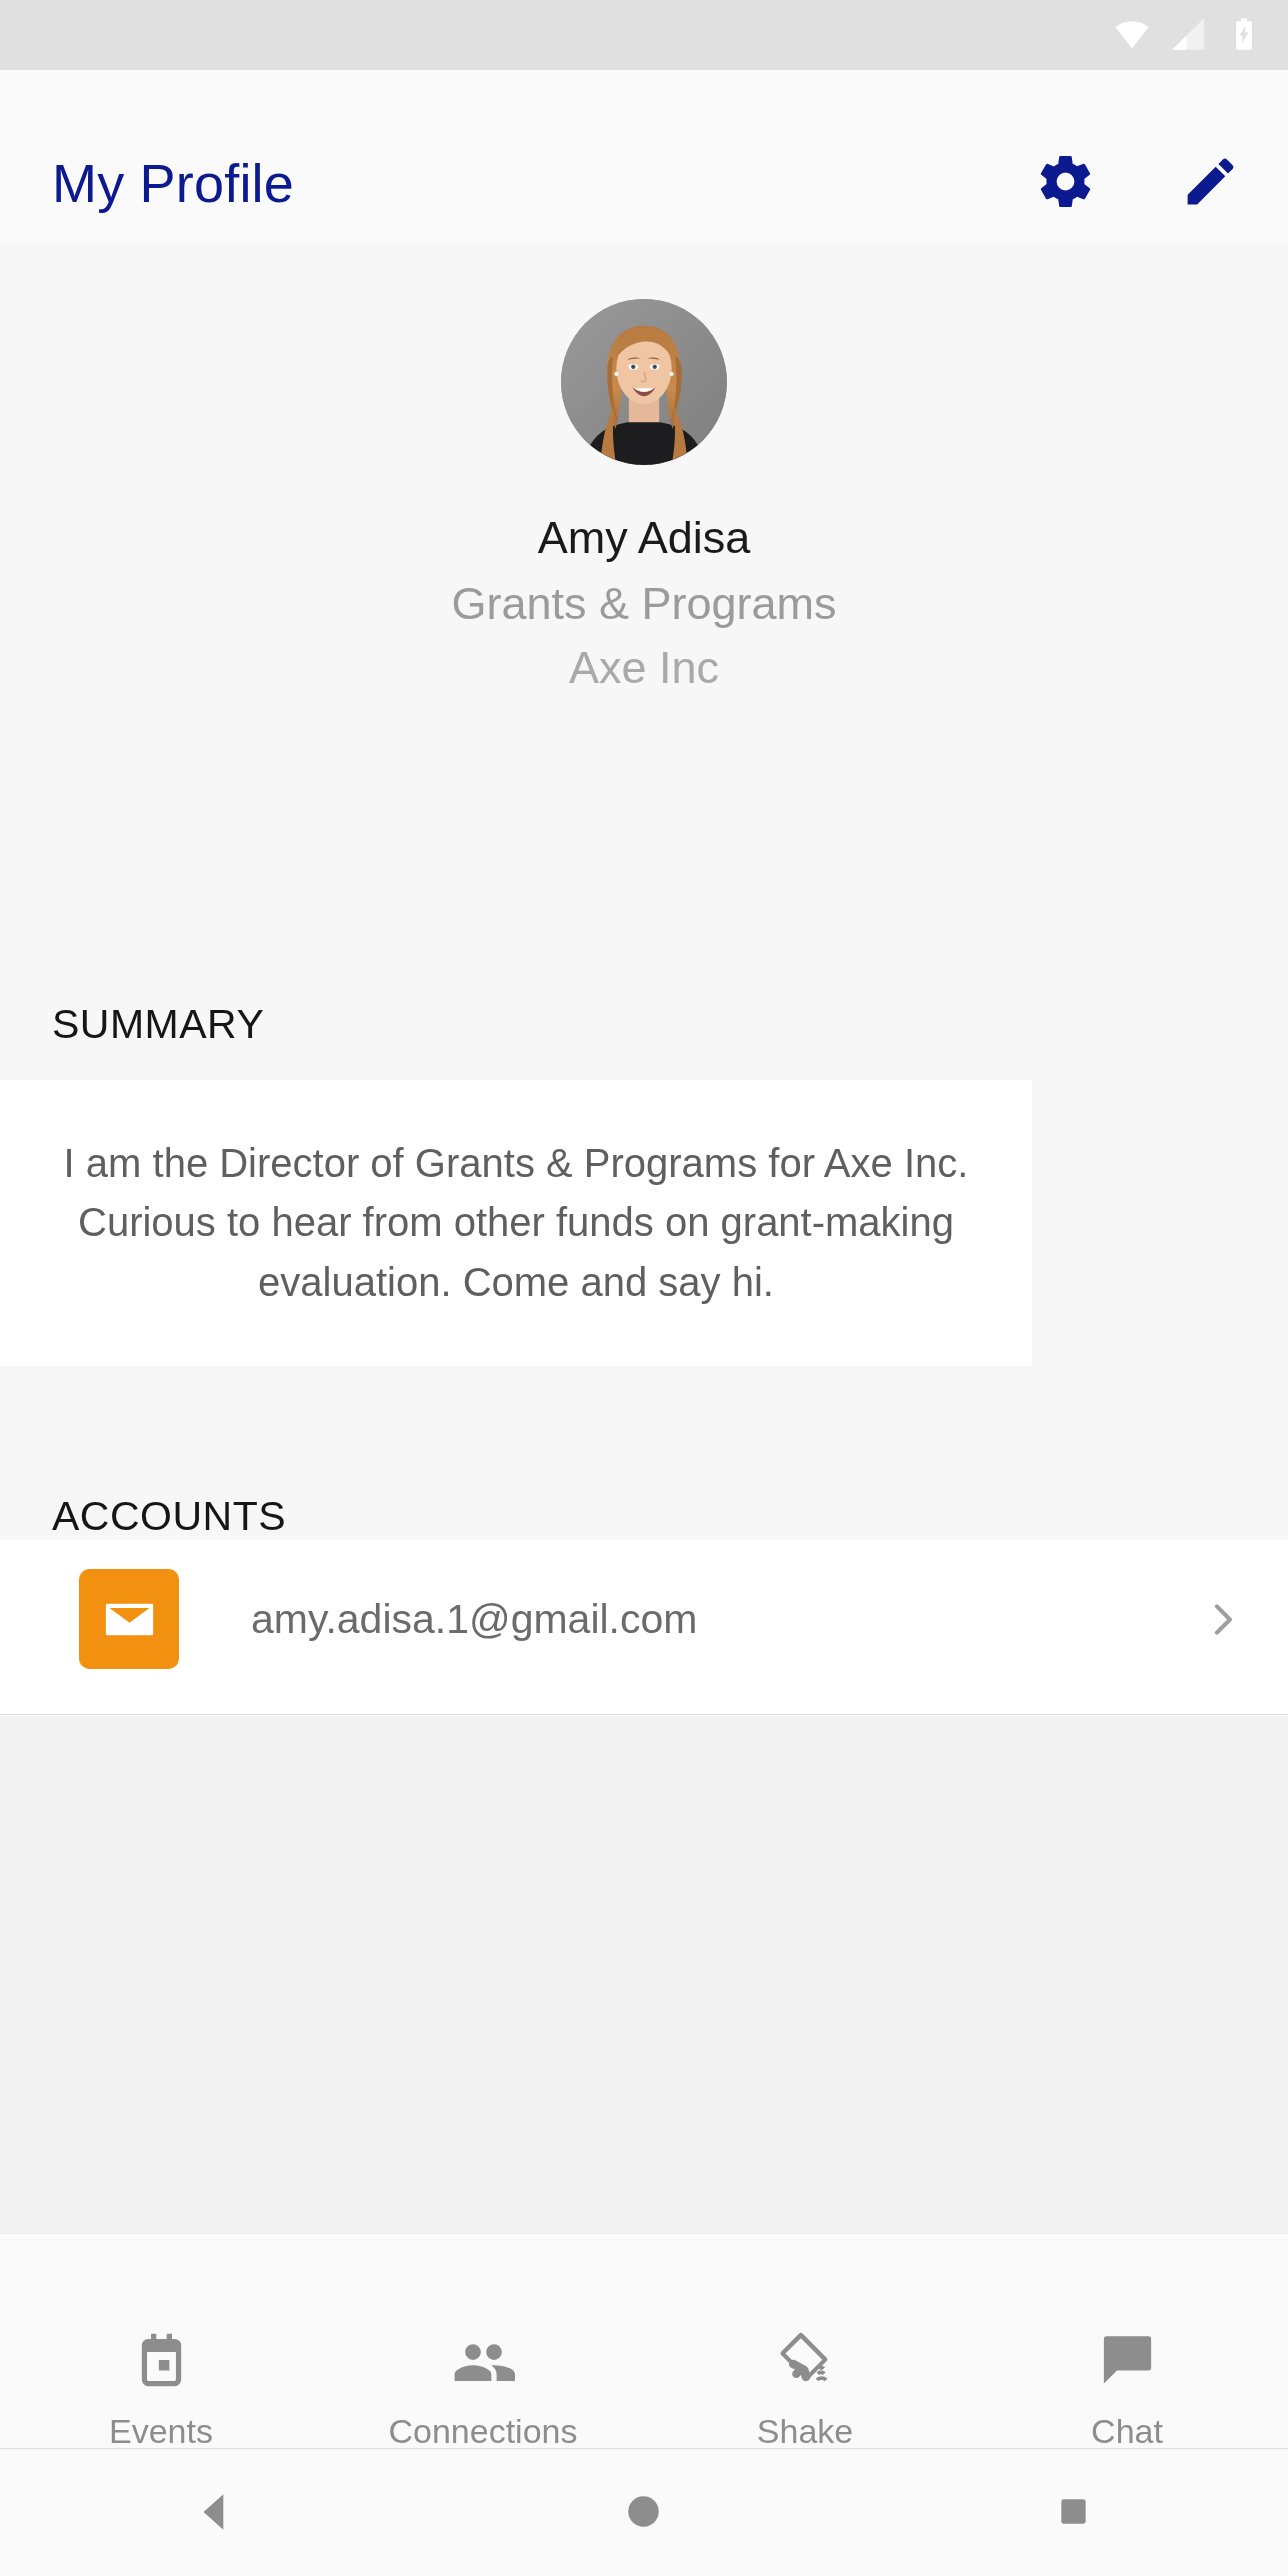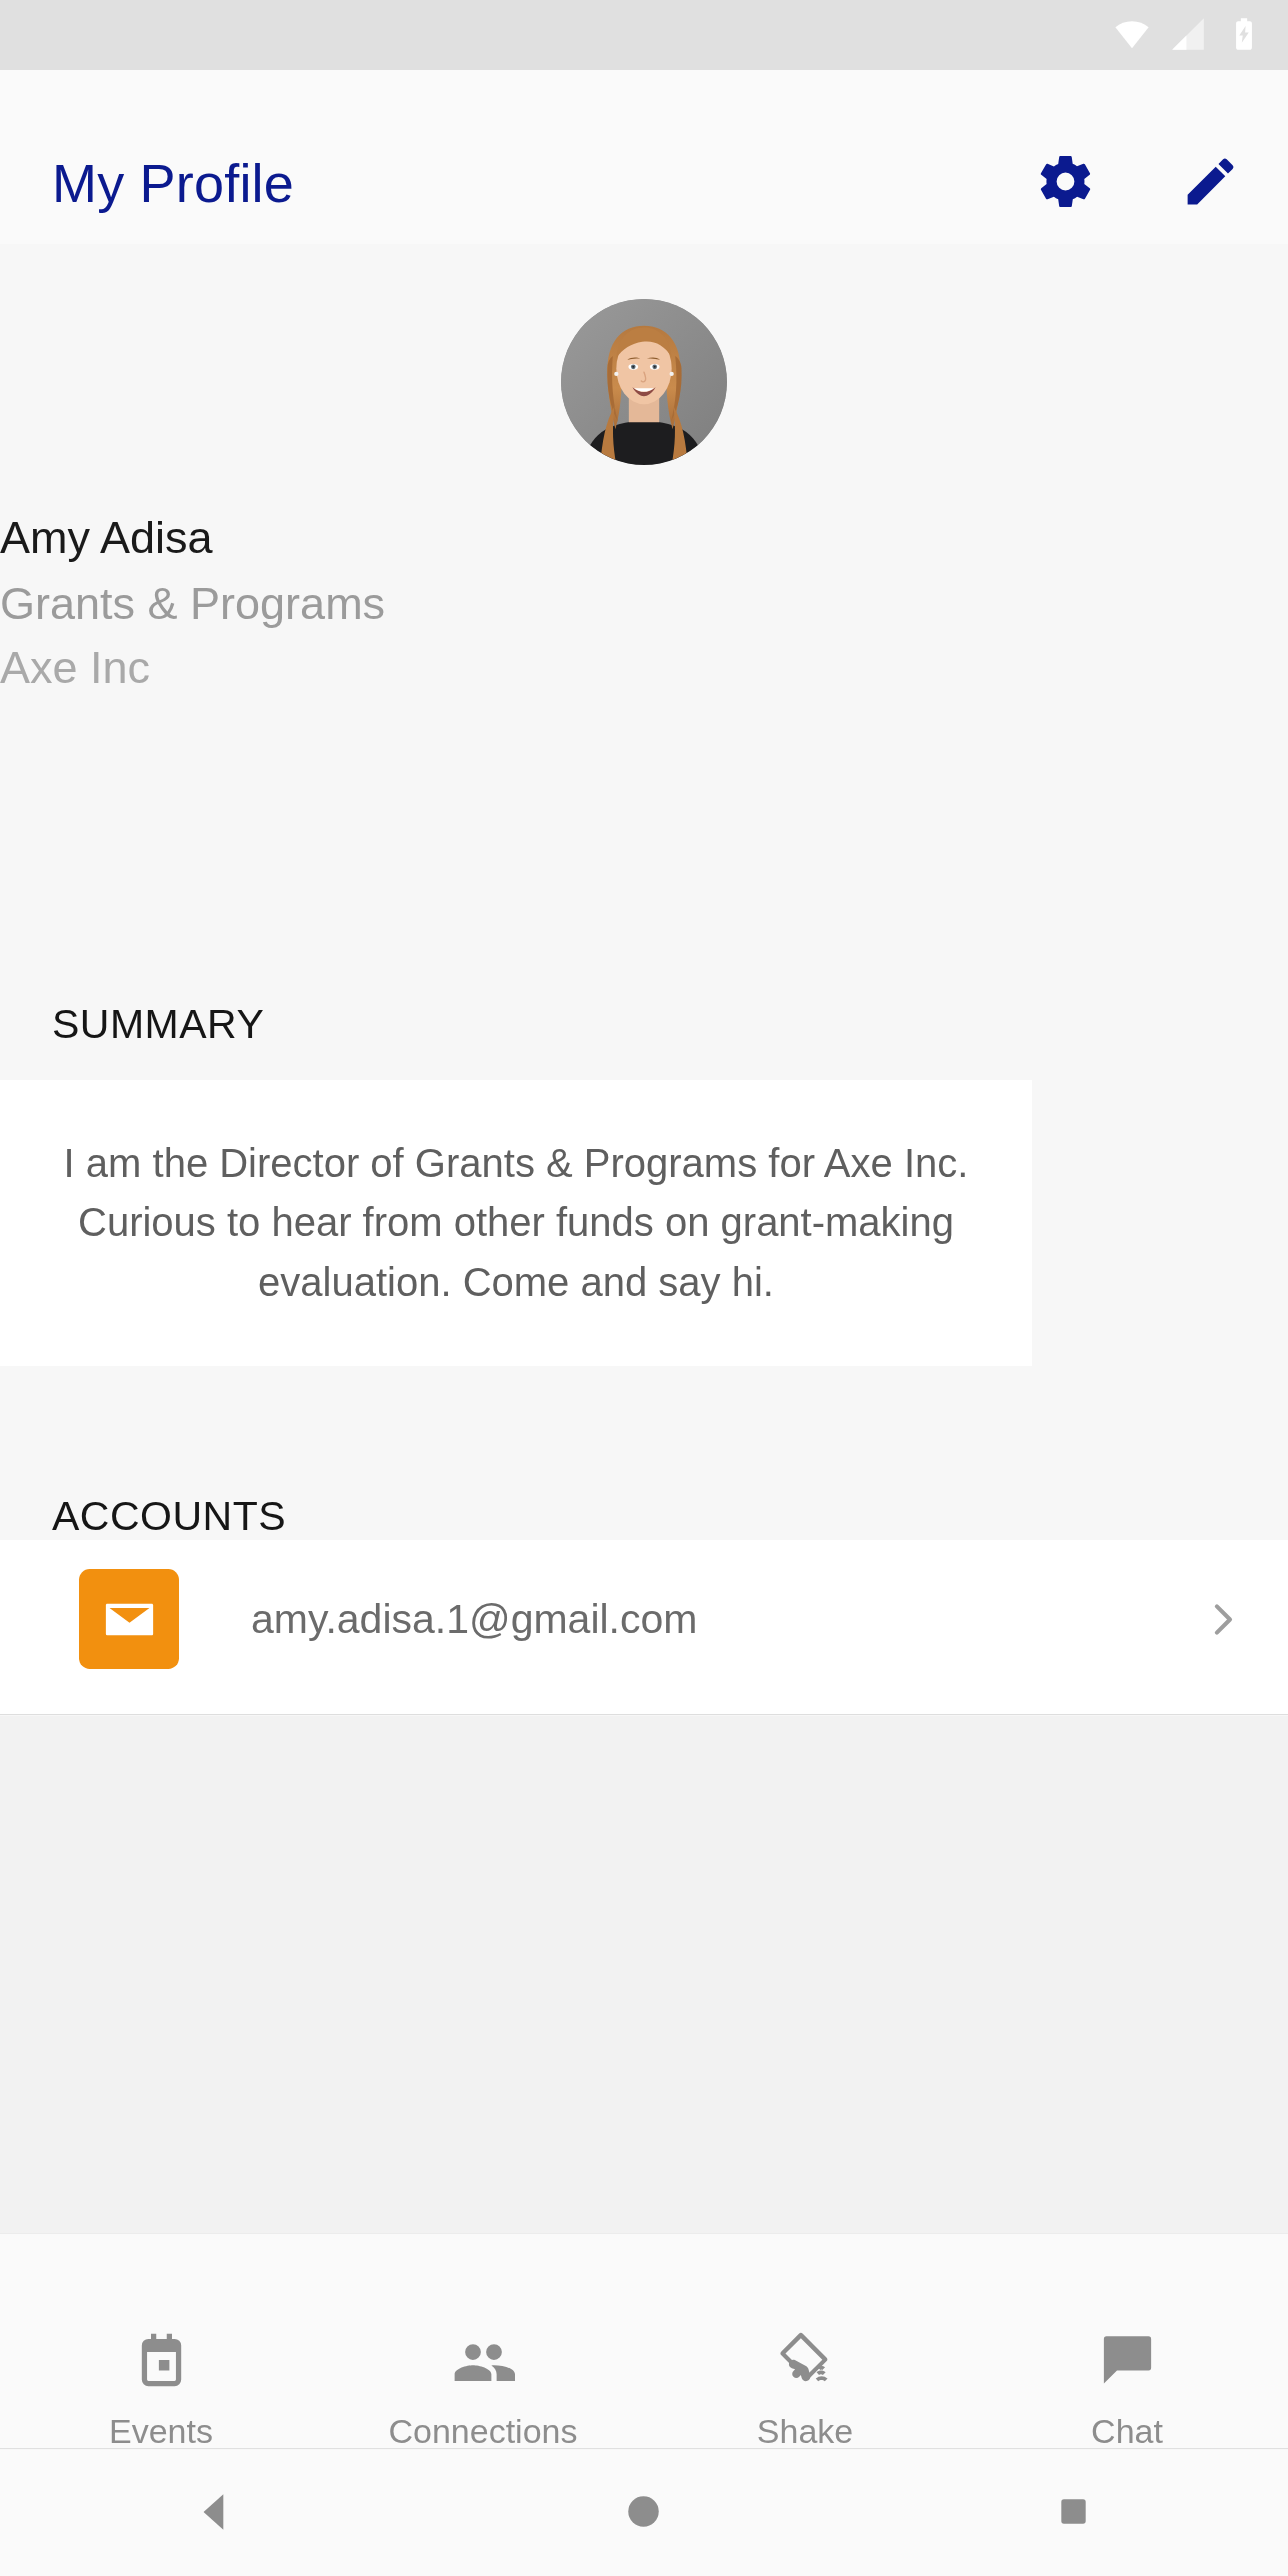--- a/index.html
+++ b/index.html
@@ -30,21 +30,21 @@
   .appbar-title{
     font-size:54px; color:#0b1a8f; font-weight:400; letter-spacing:0.2px;
     line-height:1; flex:1 1 auto; white-space:nowrap;
   }
   .appbar-actions{ display:flex; align-items:center; gap:68px; }
   .iconbtn{ width:77px; height:77px; display:flex; align-items:center; justify-content:center; }
 
   
   .profile{
     position:absolute; top:244px; left:0; width:1288px;
-    background:#f7f7f7; padding-top:55px; 
+    background:#f7f7f7; padding-top:55px; text-align:center;
   }
   .avatar{
     width:166px; height:166px; margin:0 auto; border-radius:50%;
     overflow:hidden; position:relative; background:#8c8c8c;
   }
   .avatar svg{ display:block; width:166px; height:166px; }
 
   .pname{
     margin-top:47px; font-size:45px; color:#1a1a1a; font-weight:400;
     line-height:1.15;

